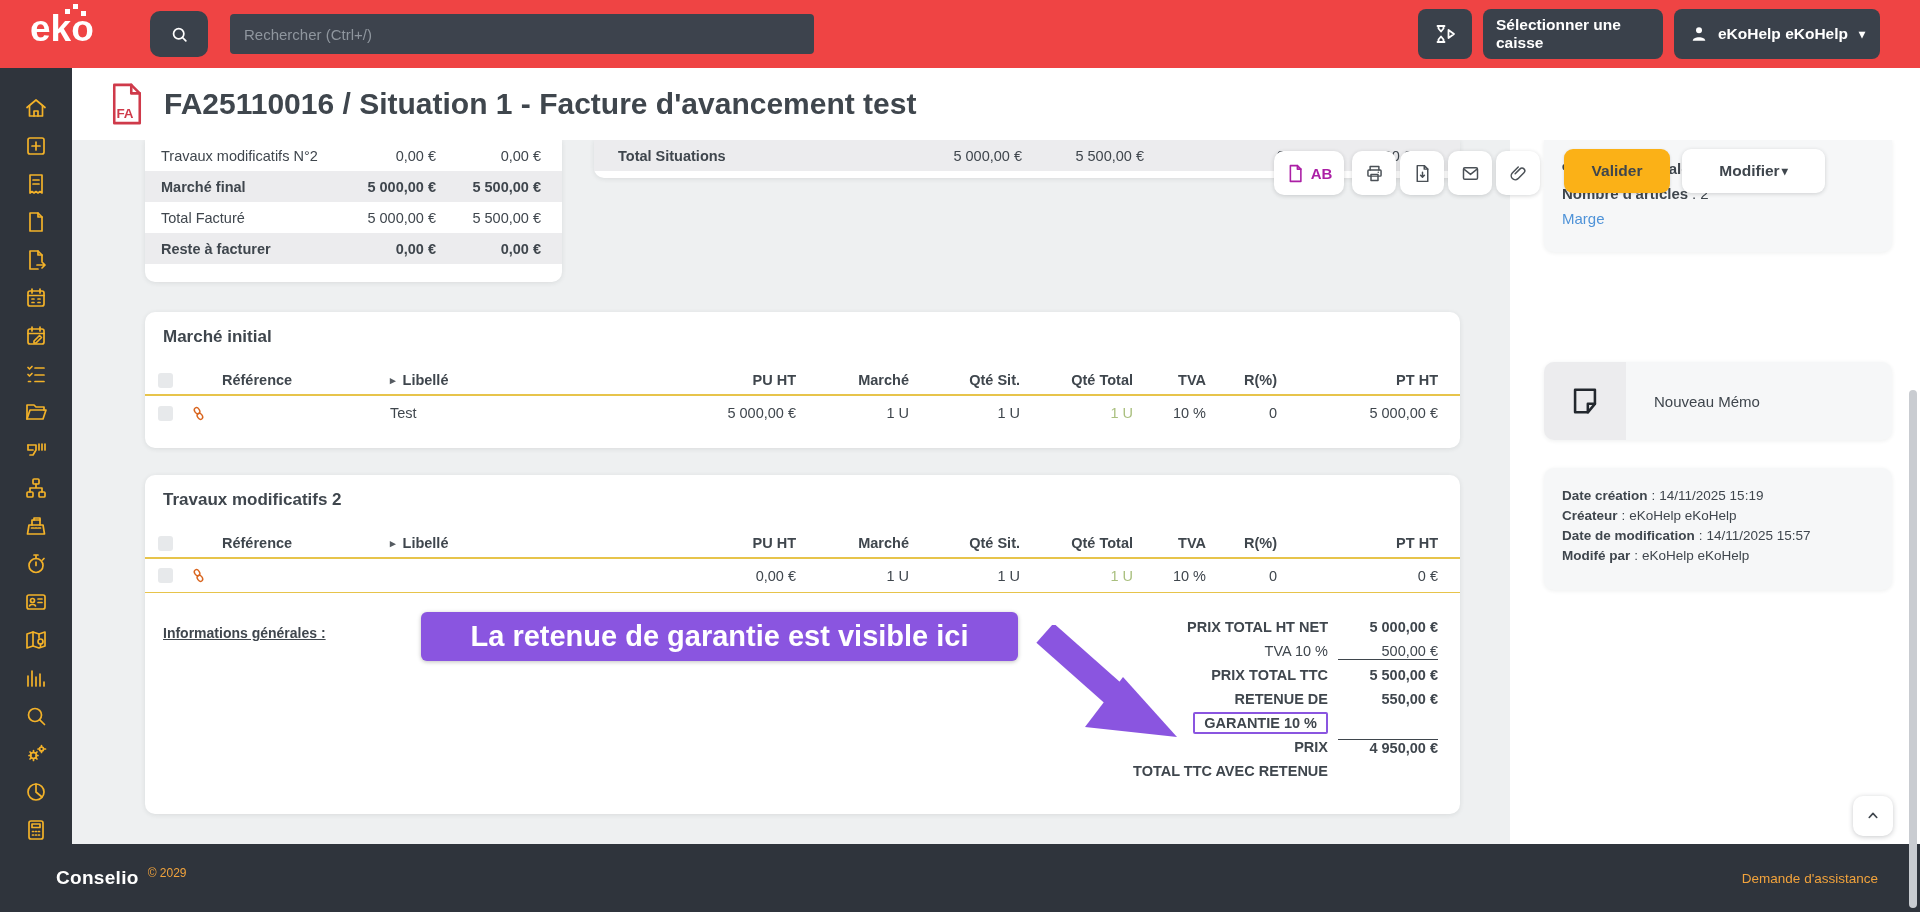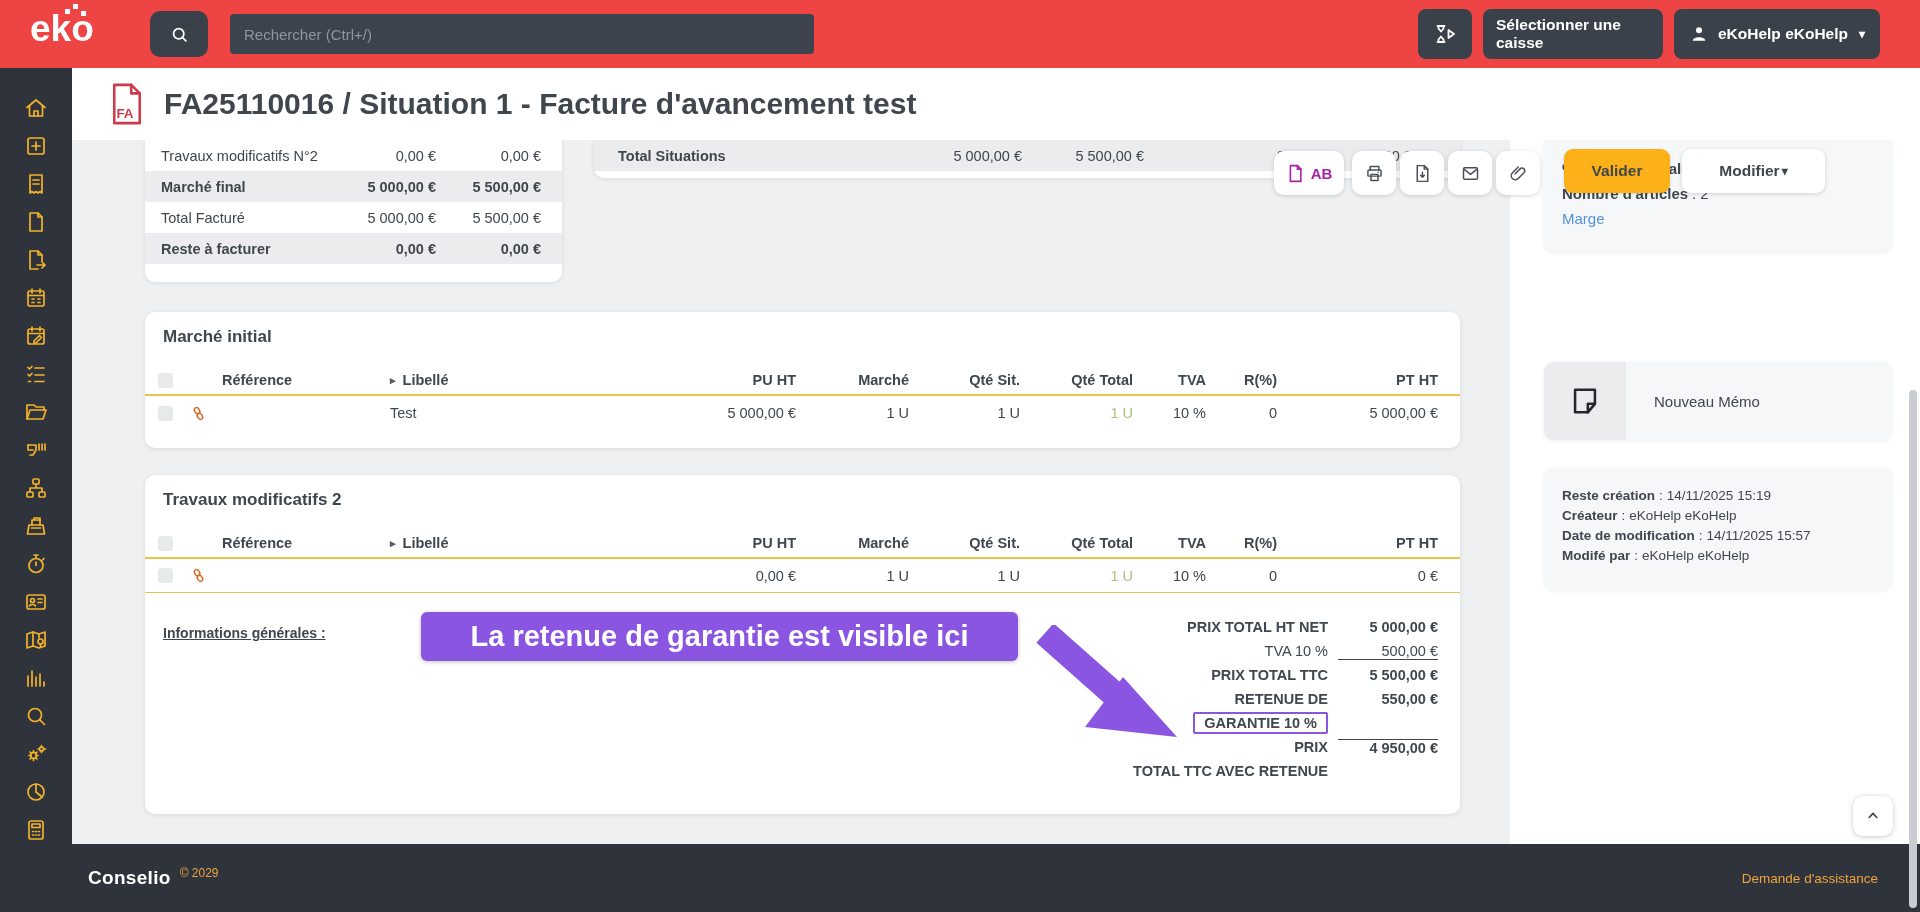--- a/index.html
+++ b/index.html
@@ -108,21 +108,21 @@
   .ap-lab{margin-left:28px;font-size:15px;color:#3f464d}
   .panel4{top:328px;height:122px;padding:18px 18px;font-size:13.5px;line-height:20px}
   .panel4 b{font-weight:700}
 
   .scroll-top{position:absolute;left:1853px;top:796px;width:40px;height:40px;background:#fff;border-radius:10px;box-shadow:0 1px 5px rgba(40,45,50,.25);display:flex;align-items:center;justify-content:center;color:#3f464d;z-index:40}
   .scroll-top svg{width:18px;height:18px}
   .scrollbar-thumb{position:absolute;right:3px;top:390px;width:8px;height:518px;background:#c9ccd1;border-radius:4px;z-index:45}
 
   
   .footer{position:absolute;left:0;bottom:0;width:1920px;height:68px;background:#2f343c;display:flex;align-items:center;z-index:35}
-  .f-brand{margin-left:88px;color:#fff;font-size:19px;font-weight:800;letter-spacing:.3px}
+  .f-brand{margin-left:56px;color:#fff;font-size:19px;font-weight:800;letter-spacing:.3px}
   .f-copy{margin-left:9px;margin-bottom:10px;color:#f2a33c;font-size:12px}
   .f-assist{margin-left:auto;margin-right:42px;color:#f2a33c;font-size:13.5px;cursor:pointer}
 
   svg{stroke-linecap:round;stroke-linejoin:round}
 </style>
 </head>
 <body>
 
 <div class="app">
 
@@ -516,21 +516,21 @@
       <div class="ap-ic">
         <svg viewBox="0 0 24 24" fill="none" stroke="currentColor" stroke-width="1.8">
             <path d="M5 4h14v10l-5 6H5Z"></path>
             <path d="M14 20v-6h5"></path>
           </svg>
       </div>
       <div class="ap-lab">Nouveau Mémo</div>
     </div>
 
     <div class="panel panel4">
-      <div><b>Reste création</b><span class="sep">:</span><span>14/11/2025 15:19</span></div>
+      <div><b>Date création</b><span class="sep">:</span><span>14/11/2025 15:19</span></div>
       <div><b>Créateur</b><span class="sep">:</span><span>eKoHelp eKoHelp</span></div>
       <div><b>Date de modification</b><span class="sep">:</span><span>14/11/2025 15:57</span></div>
       <div><b>Modifé par</b><span class="sep">:</span><span>eKoHelp eKoHelp</span></div>
     </div>
   </div>
 
   <div class="scroll-top">
     <svg viewBox="0 0 24 24" fill="none" stroke="currentColor" stroke-width="2.2">
         <path d="m7 14 5-5.5 5 5.5"></path>
       </svg>

